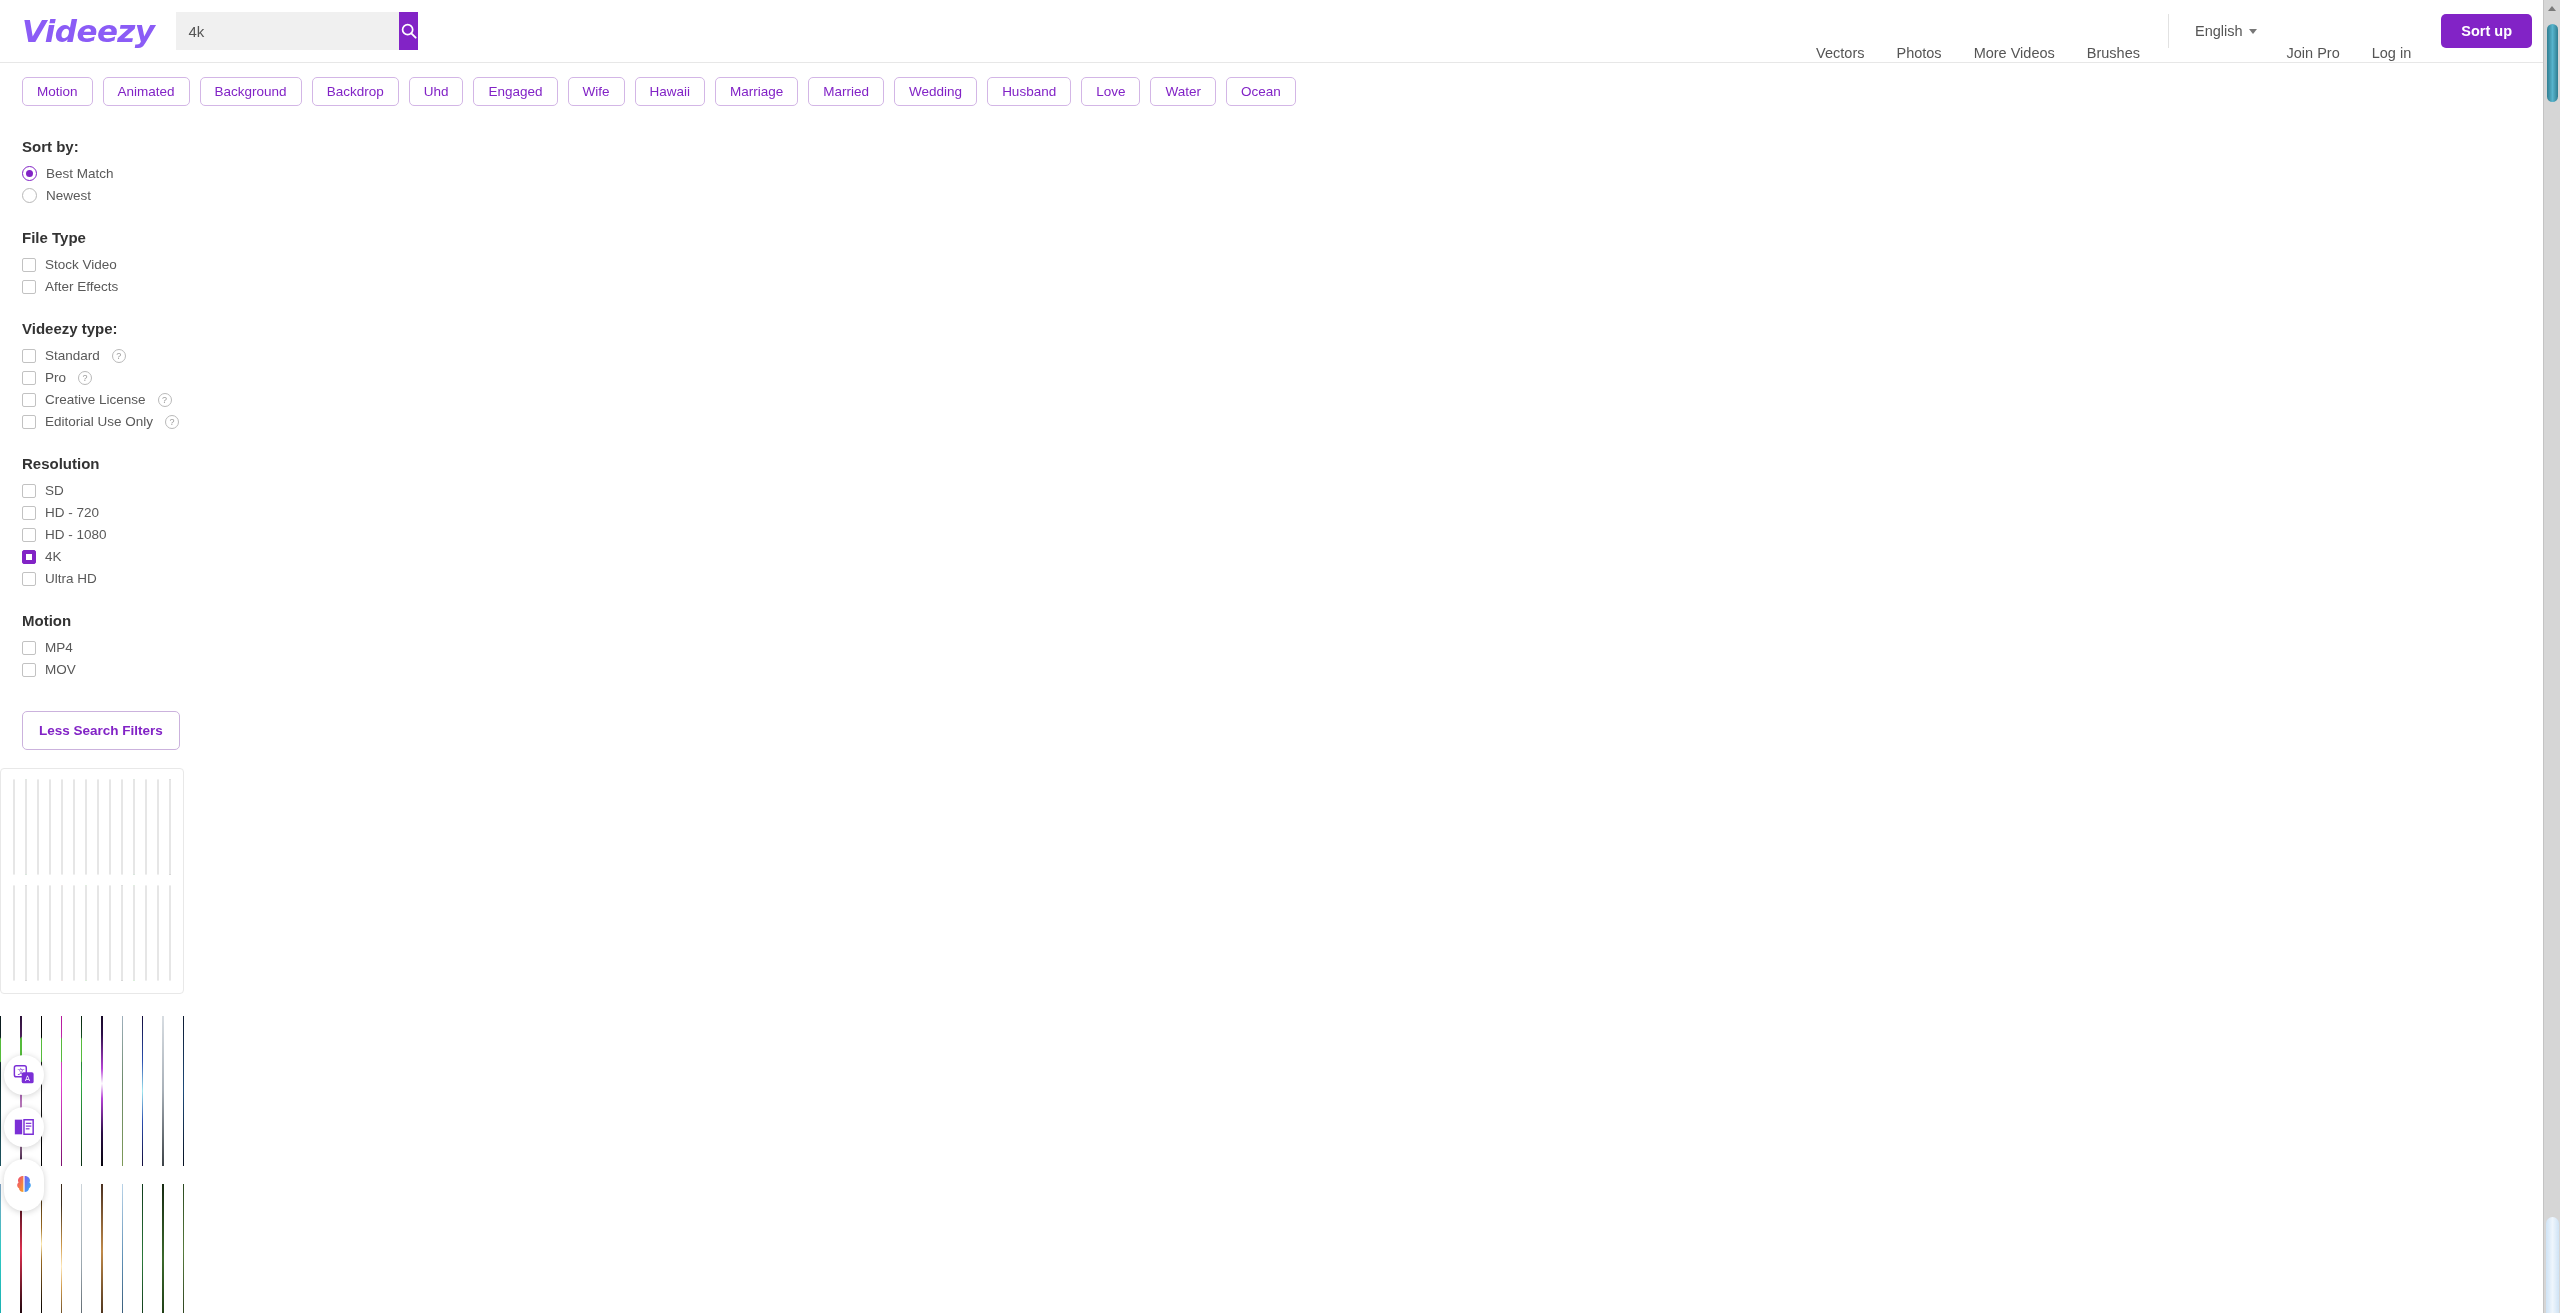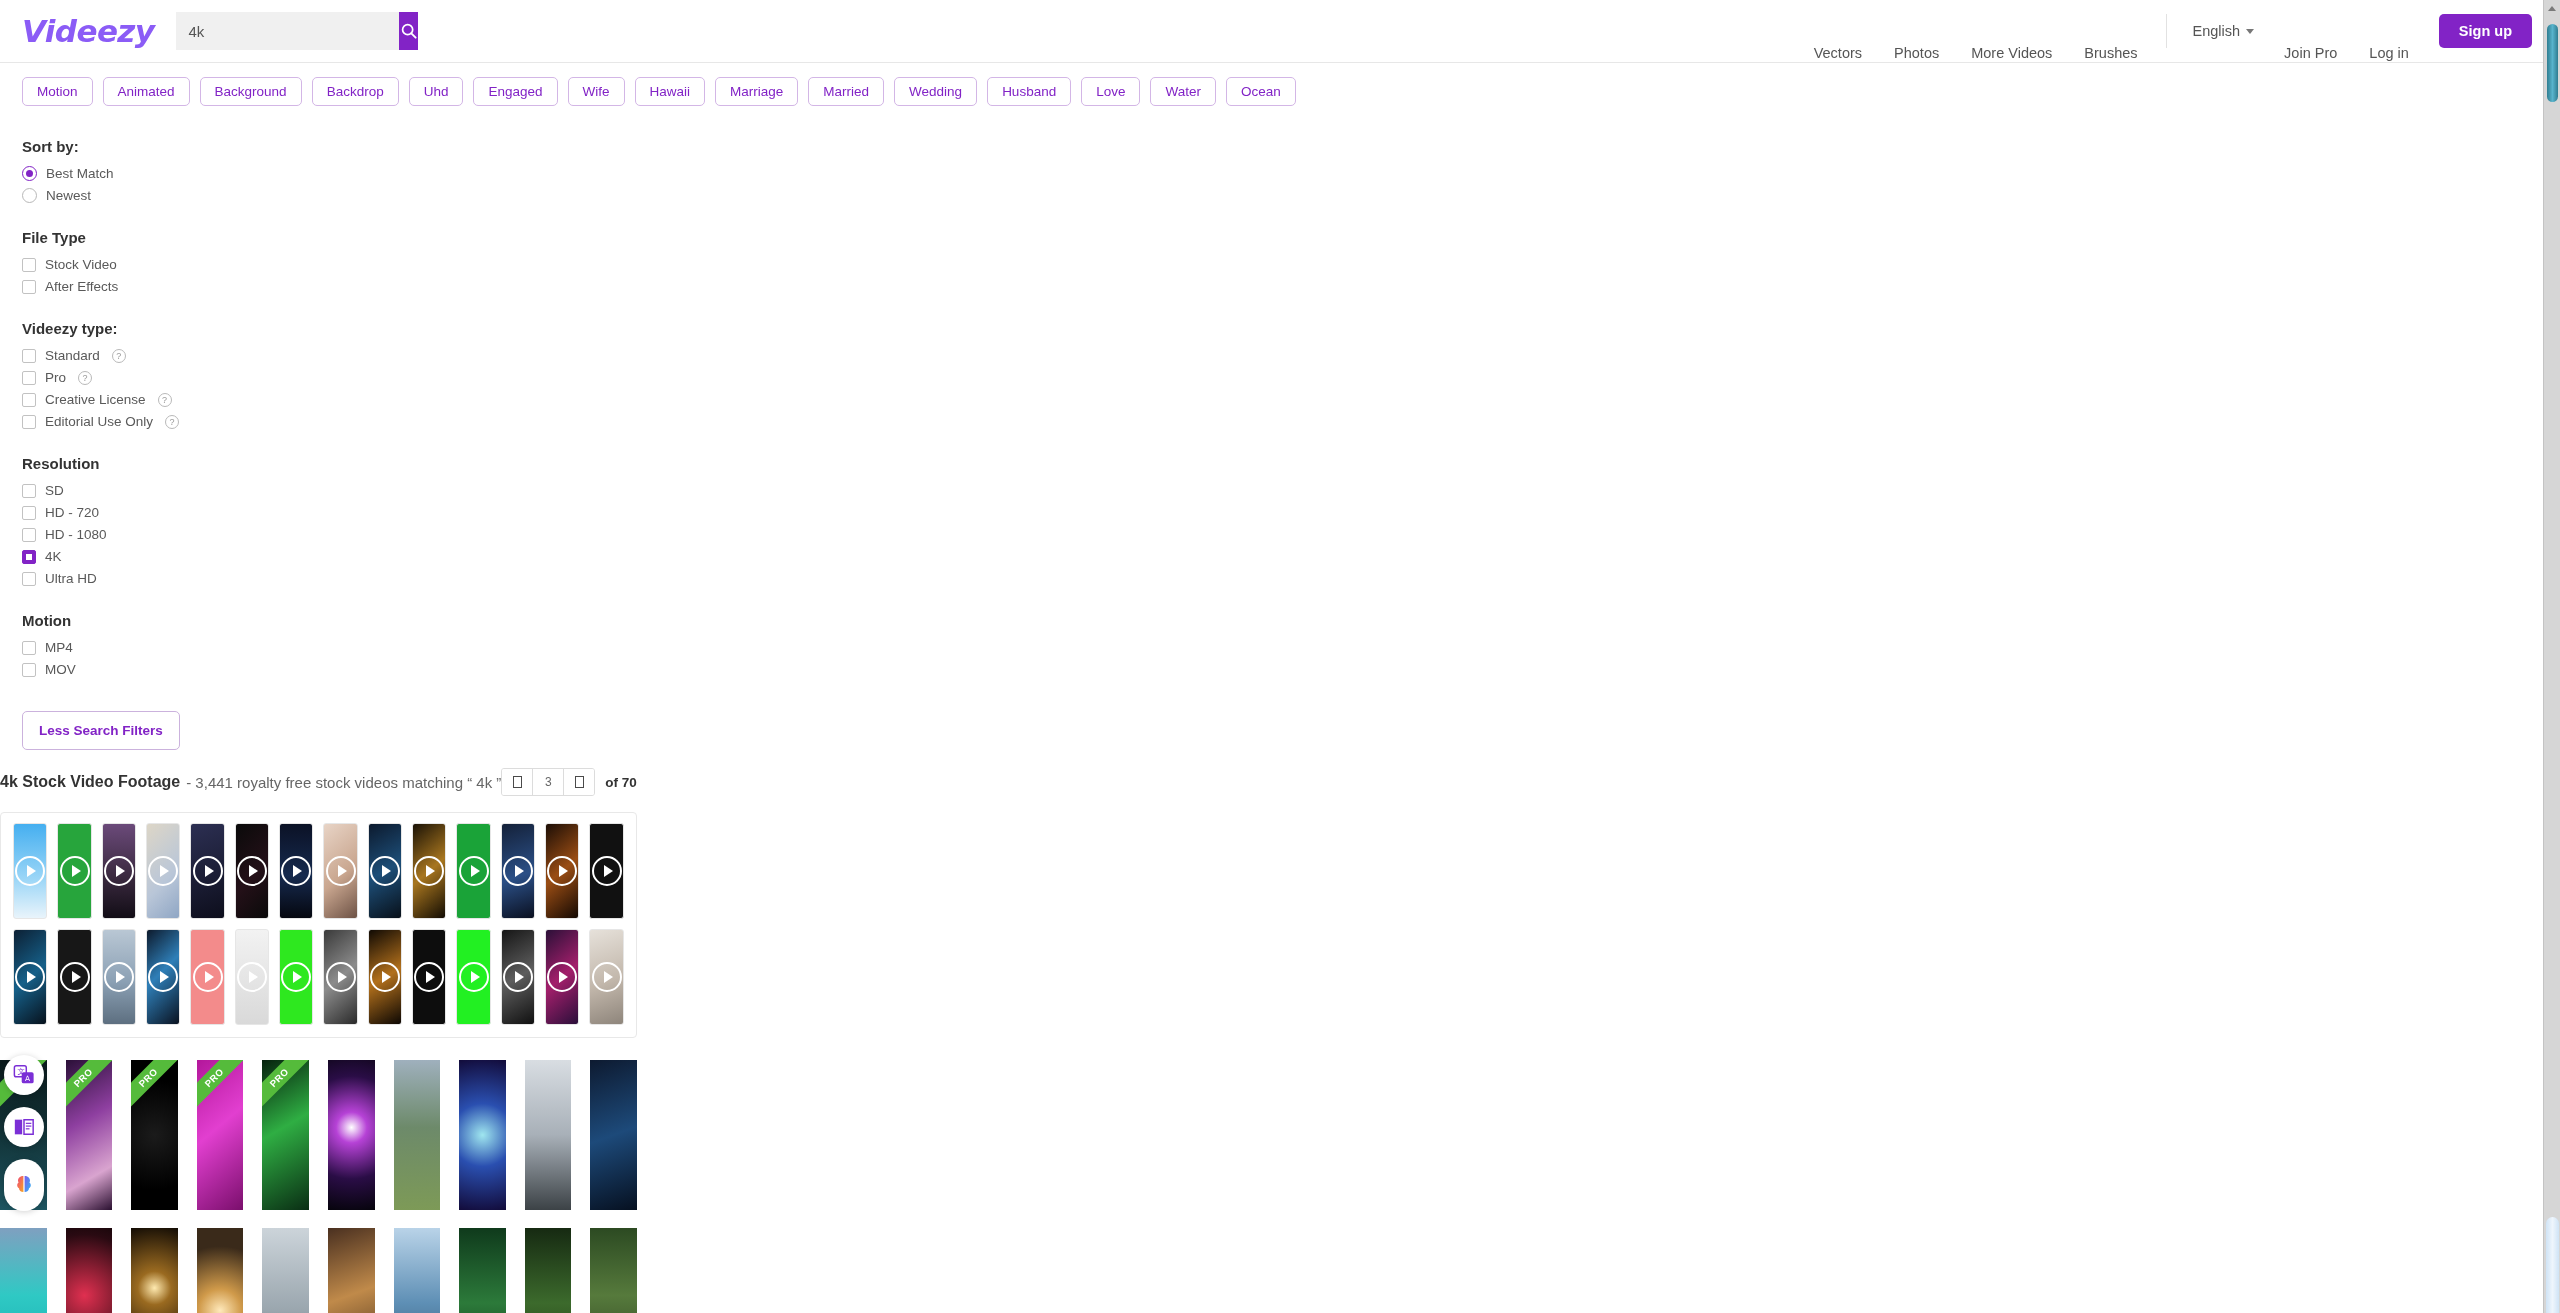--- a/index.html
+++ b/index.html
@@ -304,21 +304,21 @@
     <a class="nav-link">Photos</a>
     <a class="nav-link">More Videos</a>
     <a class="nav-link">Brushes</a>
     <div class="nav-sep"></div>
     <div class="lang-sel">
       <span>English</span>
       <span class="caret"></span>
     </div>
     <a class="nav-link">Join Pro</a>
     <a class="nav-link">Log in</a>
-    <button class="signup-btn">Sign up</button>
+    <button class="signup-btn">Sort up</button>
   </div>
 </div>
 <div class="header-divider"></div>
 
 <div class="tagbar" id="tagbar">
     <button class="chip">Motion</button>
     <button class="chip">Animated</button>
     <button class="chip">Background</button>
     <button class="chip">Backdrop</button>
     <button class="chip">Uhd</button>
@@ -420,36 +420,20 @@
         <span class="cbox"></span>
         <span>MOV</span>
       </div>
     </div>
 
     <button class="filters-btn">Less Search Filters</button>
   </div>
 
   <div class="main">
 
-    <div class="main-head">
-      <span class="res-title">4k Stock Video Footage</span>
-      <span class="res-sub">- 3,441 royalty free stock videos matching “ 4k ”</span>
-      <div class="pager">
-        <div class="pgroup">
-          <div class="pbtn">
-              <span class="tofu"></span>
-            </div>
-          <div class="pbtn mid">3</div>
-          <div class="pbtn">
-              <span class="tofu"></span>
-            </div>
-        </div>
-        <span class="pof">of 70</span>
-      </div>
-    </div>
 
     <div class="sponsor-box">
       <div class="sp-row" id="sprow1">
           <div class="sp-cell" style="background: linear-gradient(rgb(69, 175, 240), rgb(158, 215, 247) 60%, rgb(233, 244, 251));">
             <span class="play"></span>
           </div>
           <div class="sp-cell" style="background: rgb(39, 165, 60);">
             <span class="play"></span>
           </div>
           <div class="sp-cell" style="background: linear-gradient(rgb(107, 74, 122), rgb(59, 42, 64) 55%, rgb(18, 13, 22));">

